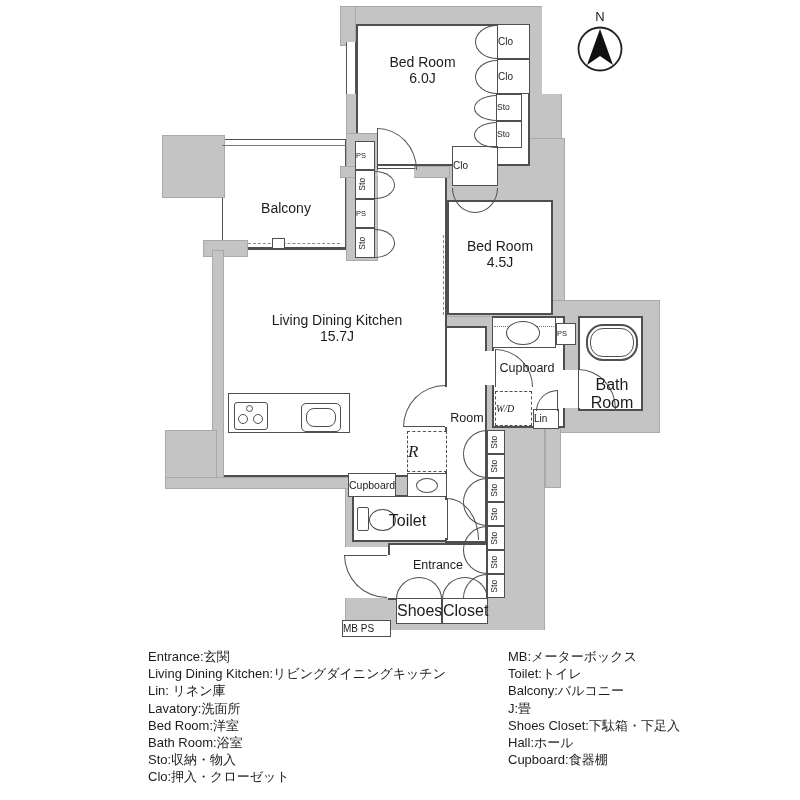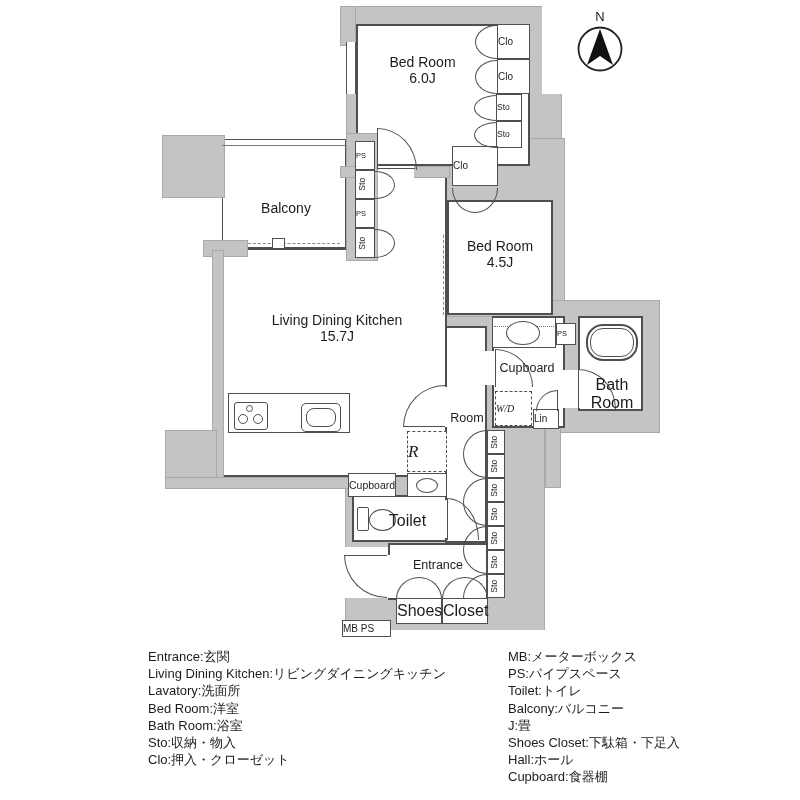--- a/index.html
+++ b/index.html
@@ -239,29 +239,29 @@
   <div class="lab f12 ctr" style="left:586px;top:376px;width:52px;">
     <div>Bath</div>
     <div>Room</div>
   </div>
   <div class="lab f12 ctr" style="left:380px;top:512px;width:55px;">Toilet</div>
   <div class="lab f125 ctr" style="left:398px;top:558px;width:80px;">Entrance</div>
 
   <div class="legend" style="left:148px;top:648px;">
     <div>Entrance:玄関</div>
     <div>Living Dining Kitchen:リビングダイニングキッチン</div>
+    <div>Lin: リネン庫</div>
     <div>Lavatory:洗面所</div>
     <div>Bed Room:洋室</div>
     <div>Bath Room:浴室</div>
     <div>Sto:収納・物入</div>
     <div>Clo:押入・クローゼット</div>
   </div>
   <div class="legend" style="left:508px;top:648px;">
     <div>MB:メーターボックス</div>
-    <div>PS:パイプスペース</div>
     <div>Toilet:トイレ</div>
     <div>Balcony:バルコニー</div>
     <div>J:畳</div>
     <div>Shoes Closet:下駄箱・下足入</div>
     <div>Hall:ホール</div>
     <div>Cupboard:食器棚</div>
   </div>
 
 </div>
 

